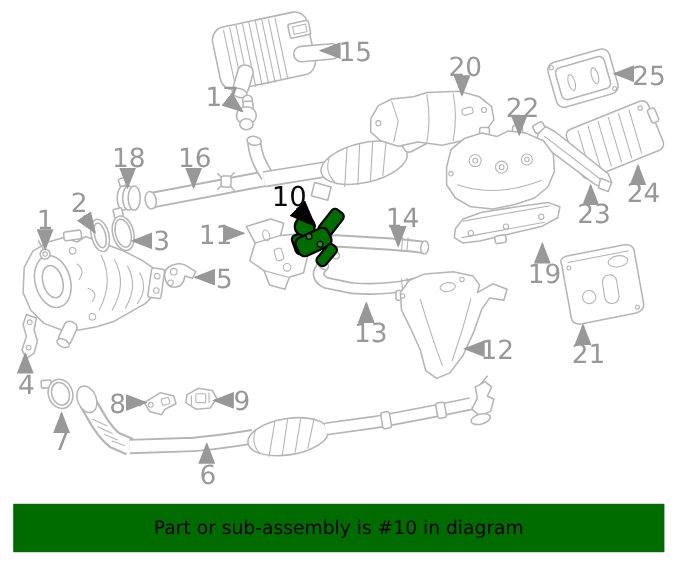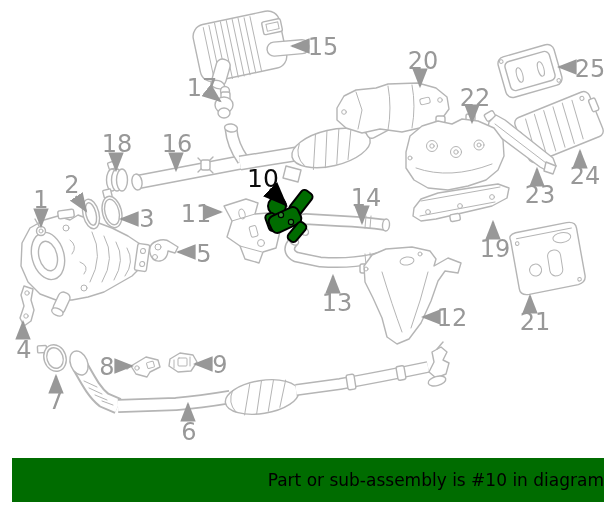--- a/index.html
+++ b/index.html
@@ -13,21 +13,21 @@
   .tube-o{stroke:#b5b5b5;fill:none;}
   .tube-i{stroke:#fff;fill:none;}
   .lbl{font-size:24px;fill:#989898;text-anchor:middle;}
   .lbl-hl{font-size:25px;fill:#0a0a0a;text-anchor:middle;}
   .arrow{stroke:#989898;stroke-width:2.2;fill:none;}
   .arrow-hl{stroke:#000;stroke-width:2.5;fill:none;}
   .hl-part{stroke:#000;stroke-width:2;fill:var(--green,#006c00);}
   .hl-hole{stroke:#000;stroke-width:1.2;fill:#2e8b2e;}
   
   .banner{position:absolute;left:12px;top:458px;width:592px;height:44px;
-          background:var(--green,#006c00);color:#000;text-align:right;
+          background:var(--green,#006c00);color:#000;text-align:center;
           display:flex;flex-direction:column;justify-content:center;gap:0;}
   .banner div{font-size:17px;line-height:21px;white-space:nowrap;}
 </style>
 </head>
 <body>
 
 <div class="stage">
 <svg width="616" height="512" viewBox="0 0 616 512">
   <defs>
     <marker id="ah" orient="auto" markerWidth="9" markerHeight="7" refX="8" refY="3.5">

